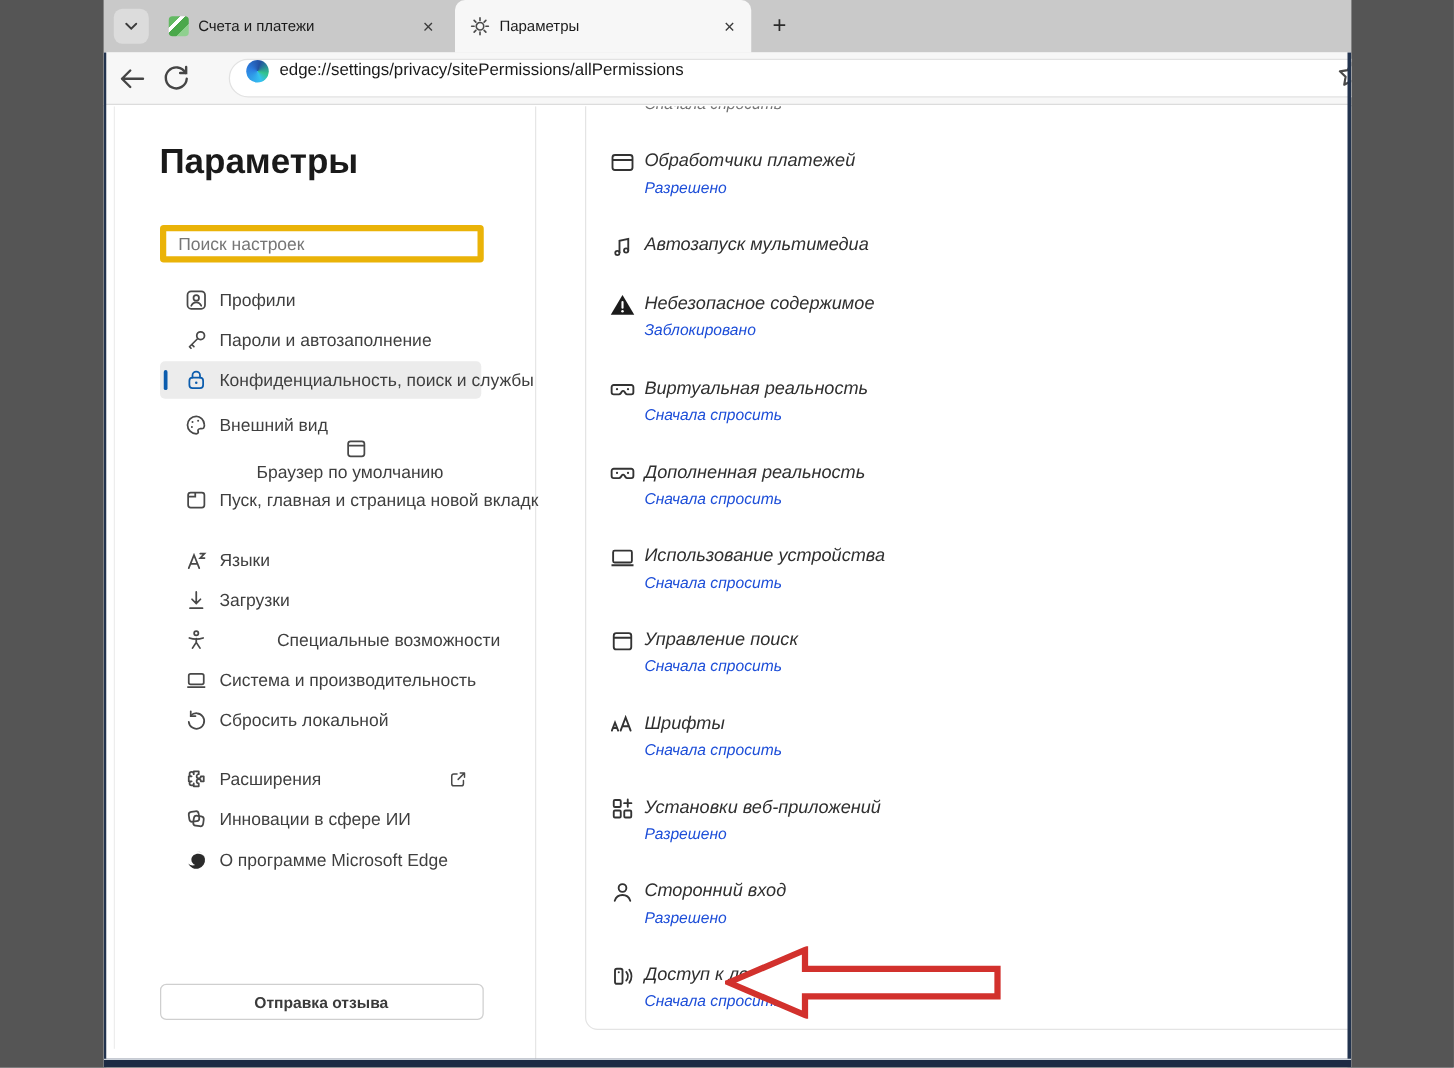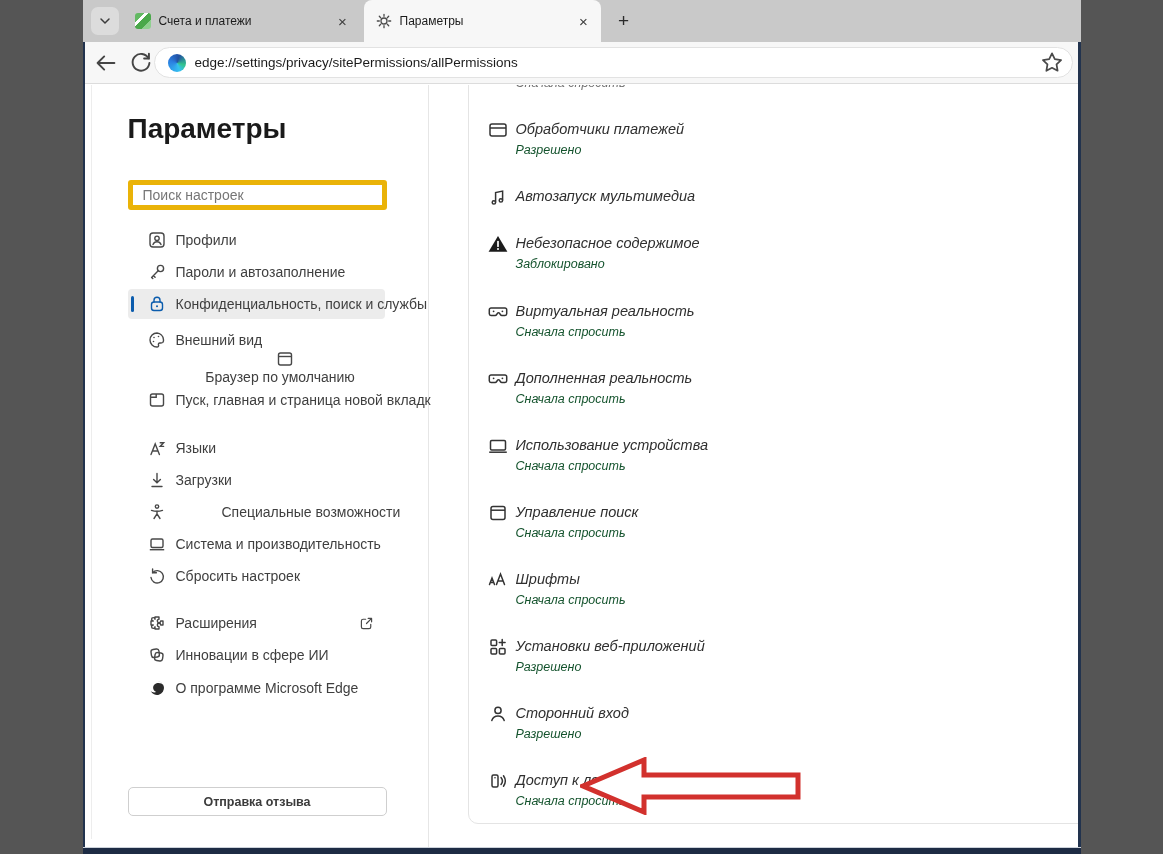--- a/index.html
+++ b/index.html
@@ -16,21 +16,21 @@
   .tab .t-close{width:18px;height:18px;margin-right:8px;display:flex;align-items:center;justify-content:center;font-size:15px;color:#3c3c3c;border-radius:4px;cursor:pointer;}
   .fav1{border-radius:3px;background:linear-gradient(135deg,#63b963 0 30%,#ffffff 30% 42%,#4aa84a 42% 70%,#8fd08f 70%);}
   .newtab{position:absolute;left:529px;top:9px;width:24px;height:24px;display:flex;align-items:center;justify-content:center;font-size:19px;color:#2b2b2b;border-radius:5px;cursor:pointer;}
   .winctl{position:absolute;top:0;height:42px;width:46px;display:flex;align-items:center;justify-content:center;cursor:pointer;color:#1f1f1f;}
   .wc-min{left:1023px;} .wc-max{left:1069px;} .wc-close{left:1116px;font-size:19px;}
   .wc-min b{display:block;width:11px;height:0;border-top:1px solid #1f1f1f;}
   .wc-max b{display:block;width:10px;height:10px;border:1px solid #1f1f1f;border-radius:2px;}
   
   .toolbar{position:absolute;left:0;top:42px;width:100%;height:42px;background:#f7f7f7;border-bottom:1px solid #dcdcdc;}
   .nav-ico{position:absolute;top:51px;width:24px;height:24px;display:flex;align-items:center;justify-content:center;cursor:pointer;}
-  .addr{position:absolute;left:71px;top:47px;width:919px;height:31px;background:#fff;border:1px solid #e2e2e2;border-radius:16px;display:flex;align-items:center;cursor:text;}
+  .addr{position:absolute;left:100px;top:47px;width:919px;height:31px;background:#fff;border:1px solid #e2e2e2;border-radius:16px;display:flex;align-items:flex-start;cursor:text;}
   .edge-logo{width:18px;height:18px;border-radius:50%;margin-left:13px;flex:0 0 18px;background:conic-gradient(from 160deg,#35c1f1,#2b7de0 35%,#224fa0 60%,#32c48d 85%,#35c1f1);}
   .url{margin-left:9px;font-size:13.5px;color:#1b1b1b;white-space:nowrap;overflow:hidden;flex:1;}
   .addr-star{width:24px;height:24px;margin-right:8px;display:flex;align-items:center;justify-content:center;cursor:pointer;}
   .avatar{position:absolute;left:1053px;top:49px;width:26px;height:26px;border-radius:50%;background:#d8d8d8;overflow:hidden;cursor:pointer;}
   .avatar .head{position:absolute;left:8px;top:5px;width:10px;height:10px;border-radius:50%;background:#8f8f8f;}
   .avatar .body{position:absolute;left:3px;top:16px;width:20px;height:14px;border-radius:50%;background:#8f8f8f;}
   .avatar .dot{position:absolute;right:0px;top:0px;width:9px;height:9px;border-radius:50%;background:#e81123;border:1.5px solid #f7f7f7;}
   .more-btn{position:absolute;left:1084px;top:45px;width:36px;height:34px;border:2px solid #1b1b1b;border-radius:9px;display:flex;align-items:center;justify-content:center;cursor:pointer;color:#1b1b1b;font-weight:bold;font-size:14px;letter-spacing:1px;background:#f7f7f7;}
   .copilot{position:absolute;left:1128px;top:50px;width:24px;height:24px;border-radius:50%;cursor:pointer;background:conic-gradient(#19a1f1,#7b5cf5,#e44ca0,#f6a23b,#29c3a7,#19a1f1);}
   
@@ -48,21 +48,21 @@
   .sicon{width:20px;height:20px;margin-left:19px;flex:0 0 20px;}
   .slabel{margin-left:9px;font-size:14px;color:#3f3f3f;white-space:nowrap;}
   .ext{position:absolute;left:230px;width:17px;height:17px;}
   .feedback{position:absolute;left:45px;top:702px;width:259px;height:29px;border:1px solid #cfcfcf;border-radius:5px;background:#fff;font-size:12.5px;font-weight:600;color:#3b3b3b;display:flex;align-items:center;justify-content:center;cursor:pointer;}
   
   .card{position:absolute;left:385px;top:-12px;width:728px;height:751px;border:1px solid #e4e4e4;border-radius:10px;background:#fff;overflow:hidden;font-style:italic;}
   .partial-status{position:absolute;left:47px;top:2px;font-size:12.5px;color:#717171;}
   .perm-row{position:absolute;left:0;width:100%;height:46px;cursor:pointer;}
   .picon{position:absolute;left:18px;top:0px;width:22px;height:22px;}
   .ptitle{position:absolute;left:47px;top:0;font-size:14.5px;line-height:20px;color:#2f2f2f;white-space:nowrap;}
-  .pstatus{position:absolute;left:47px;top:22px;font-size:12.5px;line-height:18px;color:#14532d;white-space:nowrap;}
+  .pstatus{position:absolute;left:47px;top:22px;font-size:12.5px;line-height:18px;color:#1d4ed8;white-space:nowrap;}
   .chev{position:absolute;right:32px;top:3px;width:13px;height:13px;}
   
   .red-arrow{position:absolute;left:497px;top:672px;width:221px;height:58px;pointer-events:none;}
   
   .scroll-thumb{position:absolute;left:1148px;top:503px;width:9px;height:256px;border-radius:5px;background:#868686;cursor:pointer;}
   
   .frame-l{position:absolute;left:0;top:42px;bottom:0;width:2px;background:#22334e;}
   .frame-r{position:absolute;right:0;top:42px;bottom:0;width:3px;background:#22334e;}
   .frame-b{position:absolute;left:0;bottom:0;width:100%;height:7px;background:#1d2b44;border-top:1px solid #ccd2da;}
 </style>
@@ -388,21 +388,21 @@
         <div class="side-item" style="top: 444px; text-align: center;">
           <svg class="sicon">
             <use href="#system-icon"></use>
           </svg>
           <span class="slabel">Система и производительность</span>
         </div>
         <div class="side-item" style="top: 476px;">
           <svg class="sicon">
             <use href="#reset-icon"></use>
           </svg>
-          <span class="slabel">Сбросить настроек</span>
+          <span class="slabel">Сбросить локальной</span>
         </div>
         <div class="side-item" style="top: 523px;">
           <svg class="sicon">
             <use href="#puzzle-icon"></use>
           </svg>
           <span class="slabel">Расширения</span>
           <svg class="ext">
             <use href="#external-link-icon"></use>
           </svg>
         </div>

